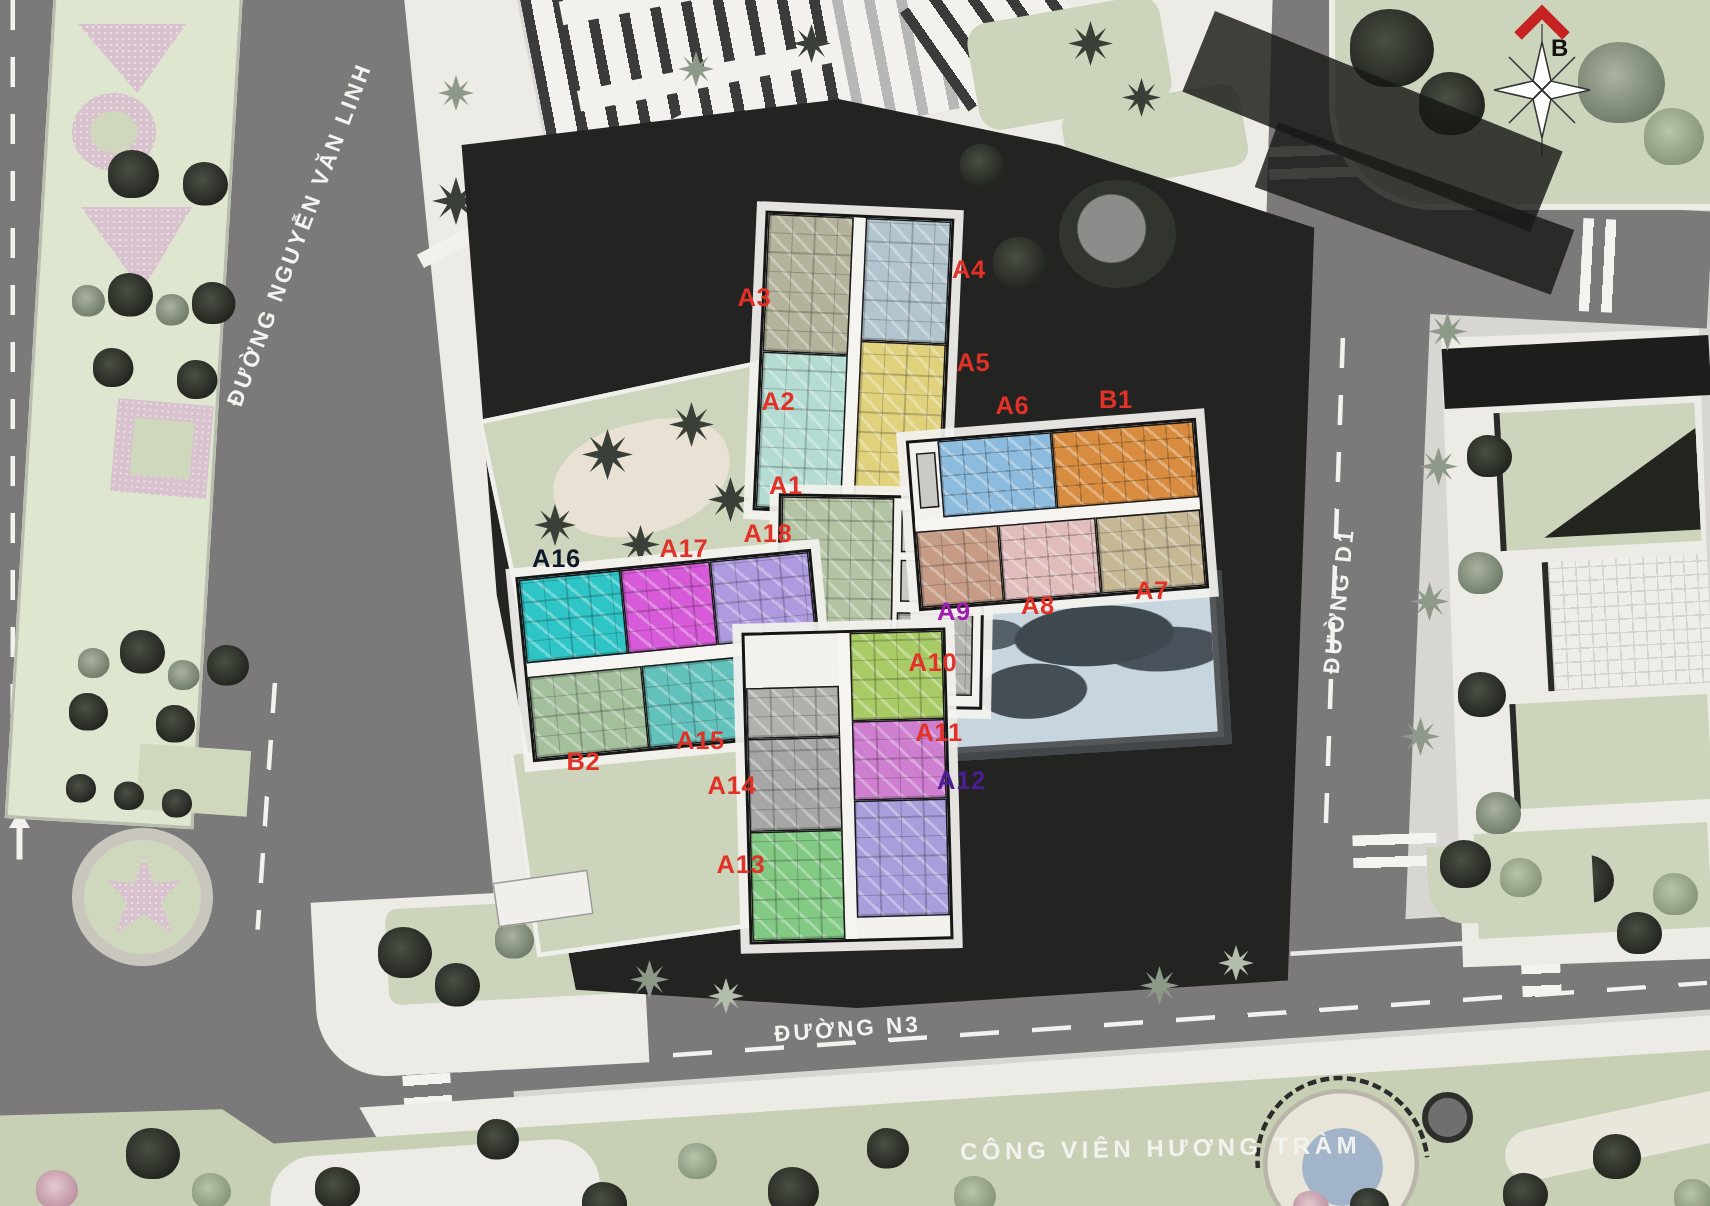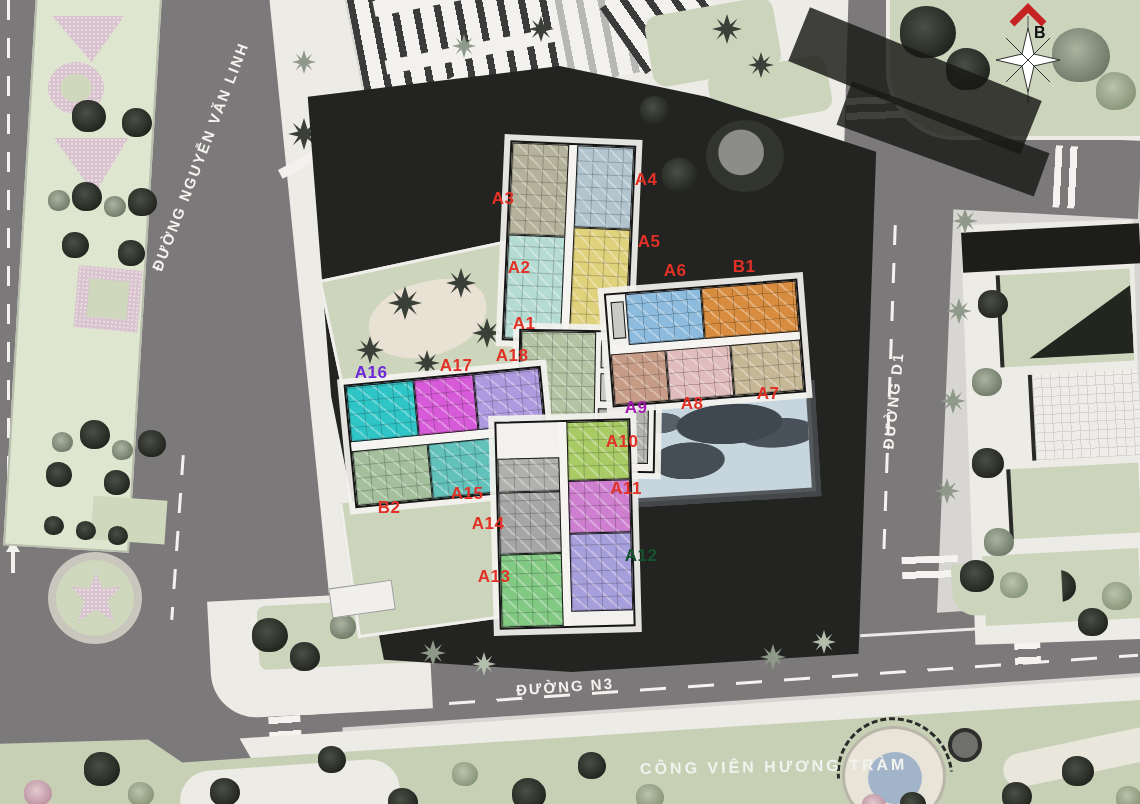--- a/index.html
+++ b/index.html
@@ -300,23 +300,23 @@
       <div class="unit-label" style="left: 503px; top: 199px; color: rgb(226, 49, 39);">A3</div>
       <div class="unit-label" style="left: 646px; top: 180px; color: rgb(226, 49, 39);">A4</div>
       <div class="unit-label" style="left: 649px; top: 242px; color: rgb(226, 49, 39);">A5</div>
       <div class="unit-label" style="left: 675px; top: 271px; color: rgb(226, 49, 39);">A6</div>
       <div class="unit-label" style="left: 744px; top: 267px; color: rgb(226, 49, 39);">B1</div>
       <div class="unit-label" style="left: 768px; top: 394px; color: rgb(226, 49, 39);">A7</div>
       <div class="unit-label" style="left: 692px; top: 404px; color: rgb(226, 49, 39);">A8</div>
       <div class="unit-label" style="left: 636px; top: 408px; color: #a21caf;">A9</div>
       <div class="unit-label" style="left: 622px; top: 442px; color: rgb(226, 49, 39);">A10</div>
       <div class="unit-label" style="left: 626px; top: 489px; color: rgb(226, 49, 39);">A11</div>
-      <div class="unit-label" style="left: 641px; top: 556px; color: #14532d;">A12</div>
+      <div class="unit-label" style="left: 641px; top: 521px; color: #4c1d95;">A12</div>
       <div class="unit-label" style="left: 494px; top: 577px; color: rgb(226, 49, 39);">A13</div>
       <div class="unit-label" style="left: 488px; top: 524px; color: rgb(226, 49, 39);">A14</div>
       <div class="unit-label" style="left: 467px; top: 494px; color: rgb(226, 49, 39);">A15</div>
-      <div class="unit-label" style="left: 371px; top: 373px; color: #6d28d9;">A16</div>
+      <div class="unit-label" style="left: 371px; top: 373px; color: #0f172a;">A16</div>
       <div class="unit-label" style="left: 456px; top: 366px; color: rgb(226, 49, 39);">A17</div>
       <div class="unit-label" style="left: 512px; top: 356px; color: rgb(226, 49, 39);">A18</div>
       <div class="unit-label" style="left: 389px; top: 508px; color: rgb(226, 49, 39);">B2</div>
     </div>
 
 </div>
 
 </body></html>

